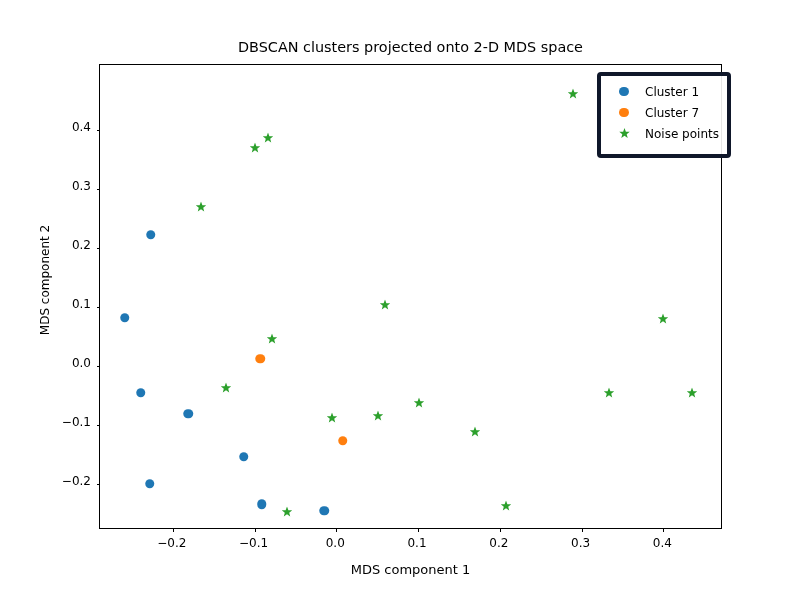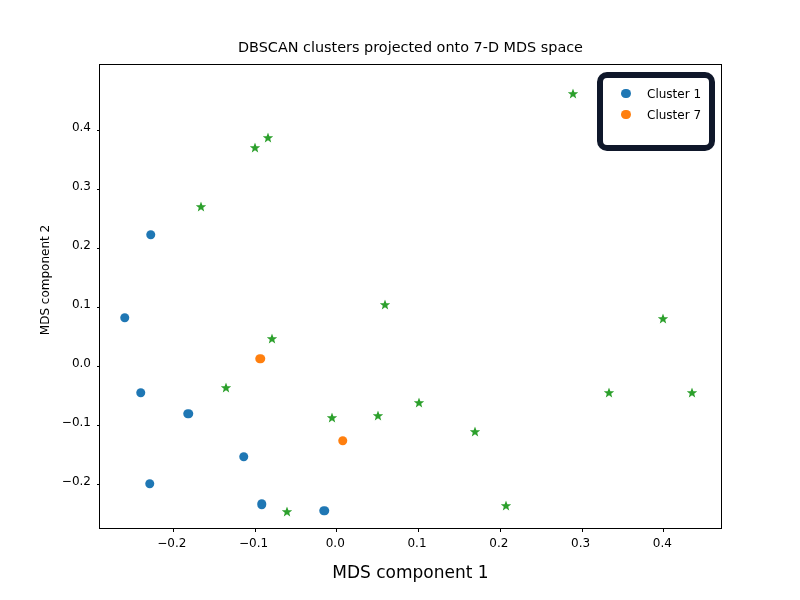--- a/index.html
+++ b/index.html
@@ -94,21 +94,21 @@
     white-space: nowrap;
   }
   .ticklabel-y > span { position: absolute; right: 0; top: -9px; }
 
   #xlabel {
     position: absolute;
     left: 99px;
     top: 562px;
     width: 623px;
     text-align: center;
-    font-size: 17px;
+    font-size: 13px;
     color: #000000;
     white-space: nowrap;
   }
   #ylabel {
     position: absolute;
     left: -105px;
     top: 273px;
     width: 300px;
     text-align: center;
     font-size: 12px;
@@ -116,24 +116,24 @@
     transform: rotate(-90deg);
     transform-origin: center center;
     white-space: nowrap;
   }
 
   
   #legend {
     position: absolute;
     left: 597px;
     top: 72px;
-    border: 6px solid #0f172a;
-    border-radius: 10px;
+    border: 4px solid #0f172a;
+    border-radius: 4px;
     background: rgba(255,255,255,0.9);
-    padding: 5px 8px 20px 6px;
+    padding: 5px 8px 10px 6px;
     box-sizing: border-box;
   }
   .legend-row {
     display: flex;
     align-items: center;
     height: 21px;
   }
   .legend-marker {
     width: 34px;
     display: flex;
@@ -146,21 +146,21 @@
     color: #000000;
     white-space: nowrap;
     padding-left: 4px;
   }
 </style>
 </head>
 <body>
 
 <div id="figure">
 
-  <div id="chart-title">DBSCAN clusters projected onto 7-D MDS space</div>
+  <div id="chart-title">DBSCAN clusters projected onto 2-D MDS space</div>
 
   <div id="plot-area">
     <div id="points-layer">
         <div class="pt pt-dot" style="left: 50.69px; top: 169.95px; background: rgb(31, 119, 180);"></div>
         <div class="pt pt-dot" style="left: 24.53px; top: 252.56px; background: rgb(31, 119, 180);"></div>
         <div class="pt pt-dot" style="left: 40.88px; top: 327.51px; background: rgb(31, 119, 180);"></div>
         <div class="pt pt-dot" style="left: 88.3px; top: 348.75px; background: rgb(31, 119, 180);"></div>
         <div class="pt pt-dot" style="left: 49.87px; top: 418.97px; background: rgb(31, 119, 180);"></div>
         <div class="pt pt-dot" style="left: 143.9px; top: 391.83px; background: rgb(31, 119, 180);"></div>
         <div class="pt pt-dot" style="left: 161.88px; top: 439.04px; background: rgb(31, 119, 180);"></div>
@@ -310,15 +310,23 @@
           <span style="display:block;width:9.5px;height:9.5px;border-radius:50%;background:#1f77b4"></span>
         </span>
         <span class="legend-label">Cluster 1</span>
       </div>
       <div class="legend-row">
         <span class="legend-marker">
           <span style="display:block;width:9.5px;height:9.5px;border-radius:50%;background:#ff7f0e"></span>
         </span>
         <span class="legend-label">Cluster 7</span>
       </div>
+      <div class="legend-row">
+        <span class="legend-marker">
+          <svg width="11" height="11" viewBox="0 0 11 11">
+            <polygon points="5.50,0.00 6.86,3.63 10.73,3.80 7.70,6.21 8.73,9.95 5.50,7.81 2.27,9.95 3.30,6.21 0.27,3.80 4.14,3.63" fill="#2ca02c"></polygon>
+          </svg>
+        </span>
+        <span class="legend-label">Noise points</span>
+      </div>
     </div>
 
 </div>
 
 </body></html>

